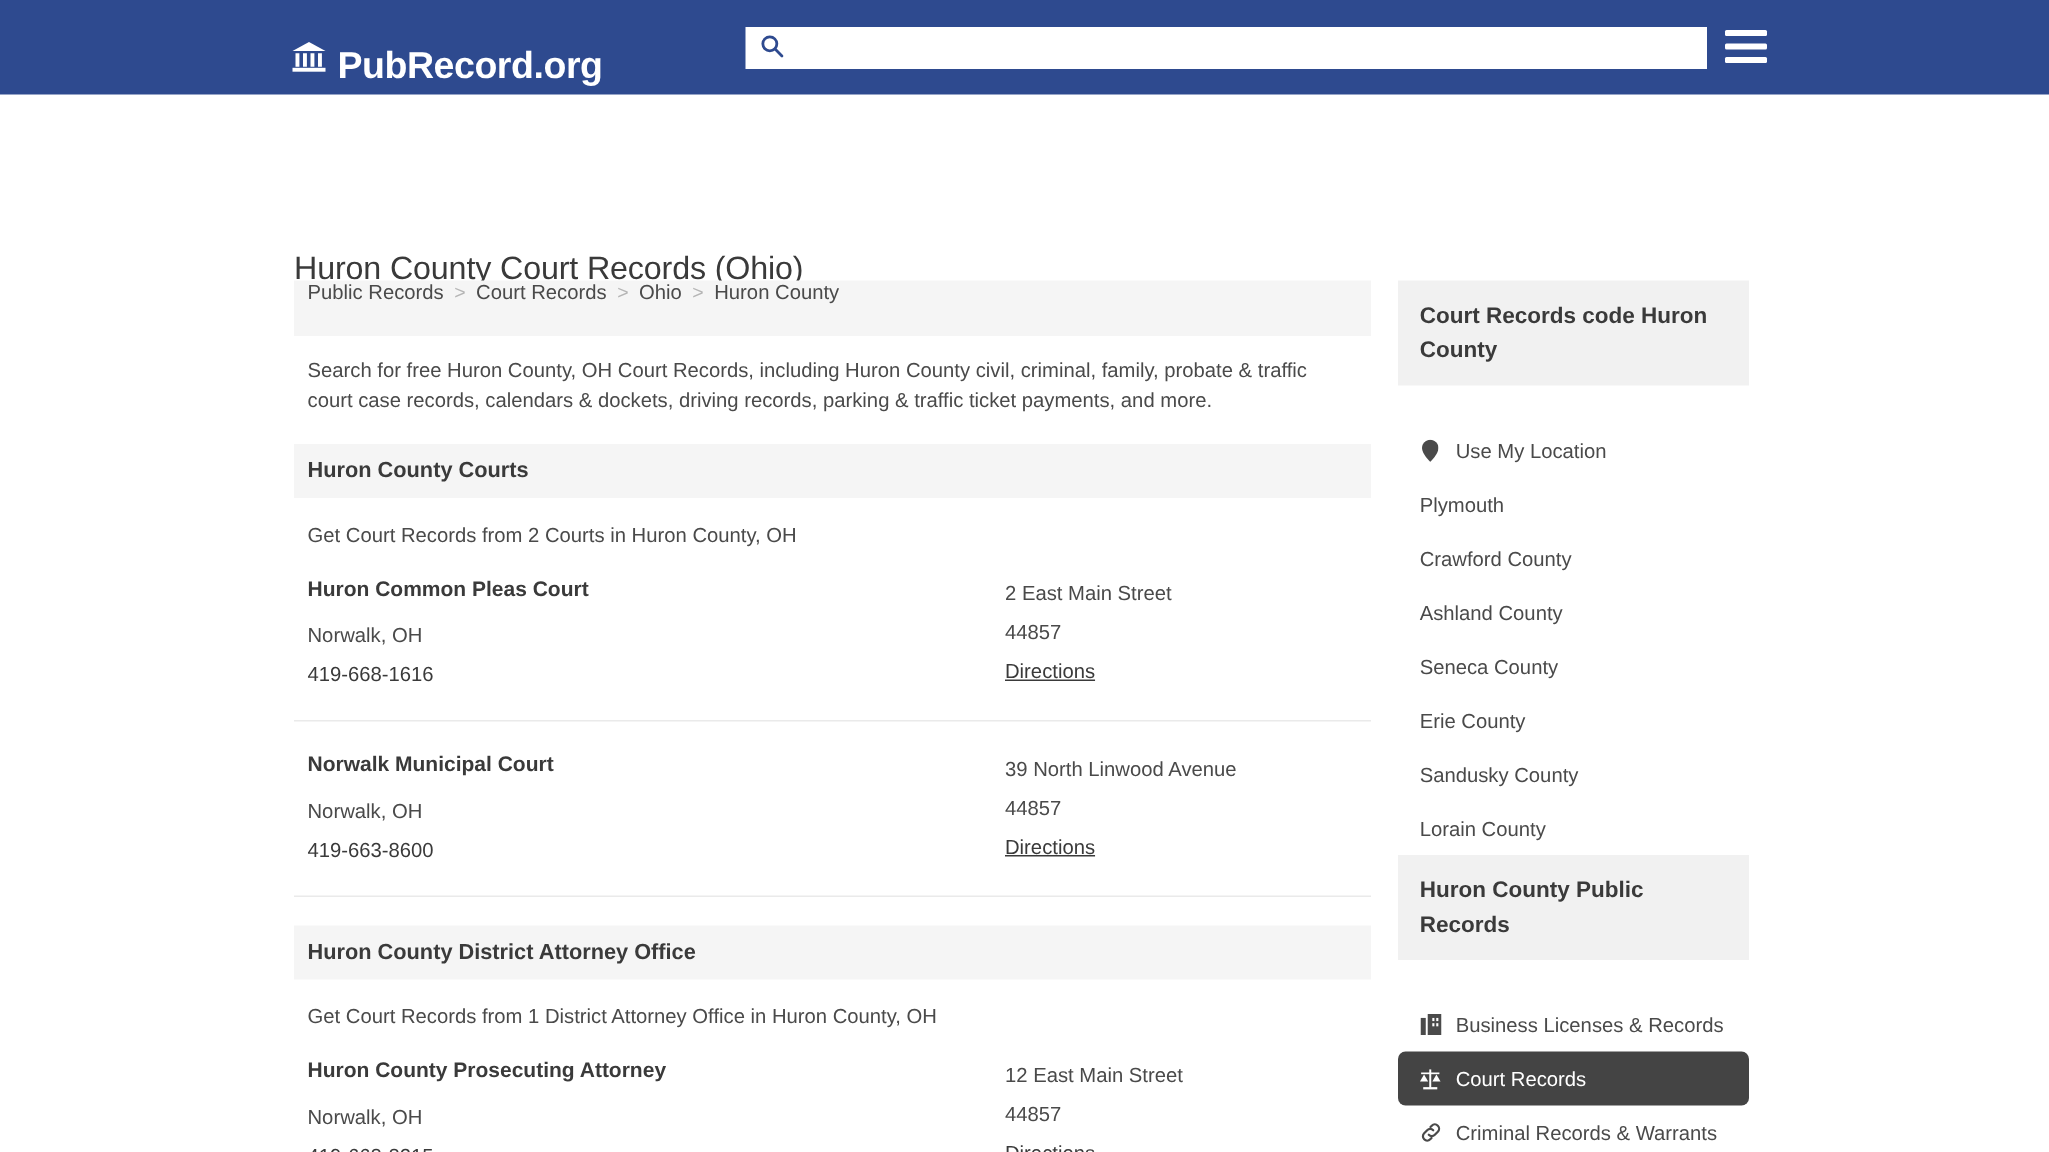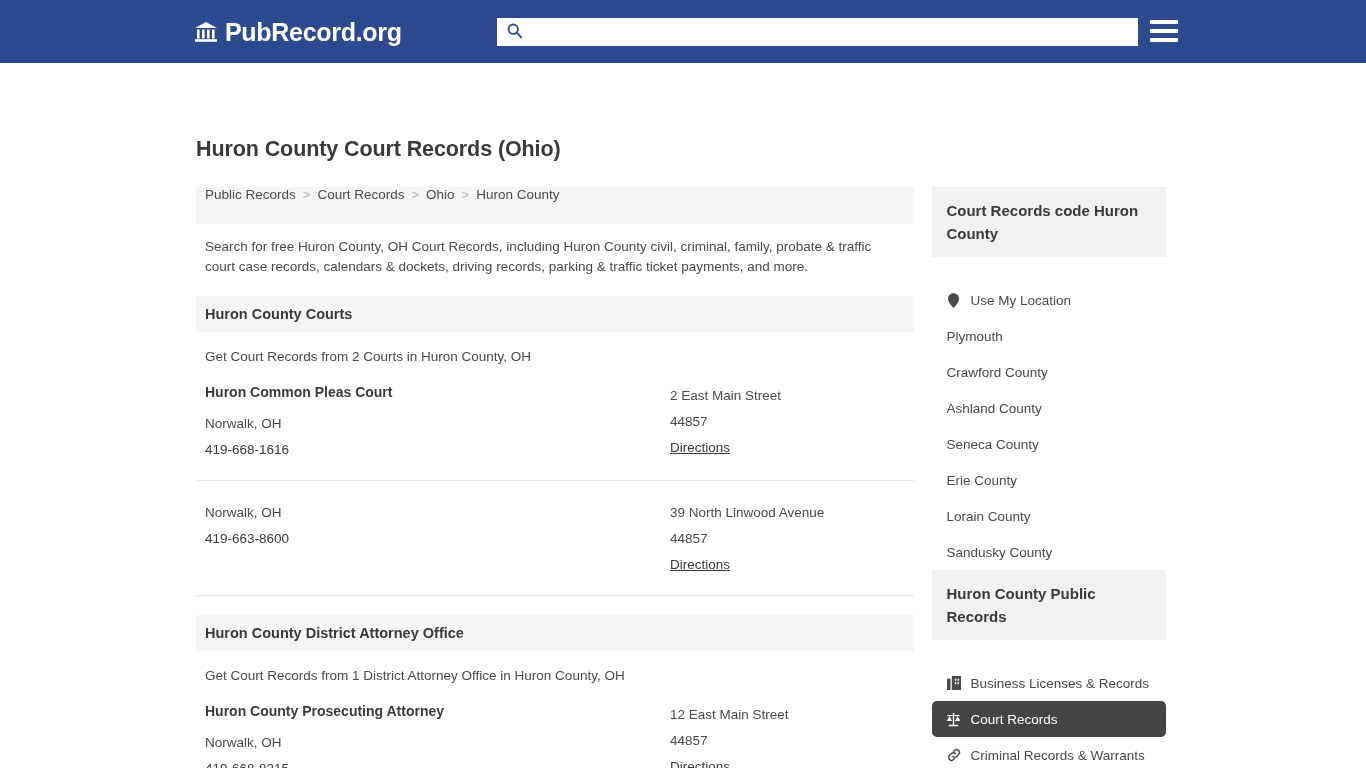--- a/index.html
+++ b/index.html
@@ -29,20 +29,21 @@
     cursor: pointer;
   }
   .brand-icon { width: 24px; height: 24px; display: block; }
   .brand-text {
     color: #ffffff;
     font-size: 25px;
     font-weight: bold;
     letter-spacing: -0.3px;
     line-height: 26px;
     white-space: nowrap;
+    margin-top: 12px;
   }
   .search-wrap {
     position: absolute;
     left: 497px;
     top: 18px;
     width: 641px;
     height: 28px;
     background: #ffffff;
     display: flex;
     align-items: center;
@@ -91,23 +92,23 @@
 
   
   .page {
     position: relative;
     width: 1366px;
     padding: 0;
   }
   .page-title {
     position: absolute;
     left: 196px;
-    top: 74px;
+    top: 104px;
     font-size: 21.5px;
-    font-weight: bold;
+    font-weight: normal;
     color: #3a3a3a;
     letter-spacing: -0.1px;
   }
   .layout {
     position: absolute;
     left: 196px;
     top: 124px;
     width: 970px;
     display: flex;
     gap: 18px;
@@ -304,20 +305,21 @@
         </div>
         <div class="listing-right">
           <div class="listing-line">2 East Main Street</div>
           <div class="listing-line">44857</div>
           <a class="directions">Directions</a>
         </div>
       </div>
 
       <div class="listing">
         <div class="listing-left">
+          <div class="listing-name">Norwalk Municipal Court</div>
           <div class="listing-line">Norwalk, OH</div>
           <div class="listing-phone">419-663-8600</div>
         </div>
         <div class="listing-right">
           <div class="listing-line">39 North Linwood Avenue</div>
           <div class="listing-line">44857</div>
           <a class="directions">Directions</a>
         </div>
       </div>
 
@@ -363,24 +365,24 @@
         <a class="side-item">
           <span>Ashland County</span>
         </a>
         <a class="side-item">
           <span>Seneca County</span>
         </a>
         <a class="side-item">
           <span>Erie County</span>
         </a>
         <a class="side-item">
+          <span>Sandusky County</span>
+        </a>
+        <a class="side-item">
           <span>Lorain County</span>
-        </a>
-        <a class="side-item">
-          <span>Sandusky County</span>
         </a>
       </div>
 
       <div class="side-box-head second">Huron County Public Records</div>
 
       <div class="side-list">
 
         <a class="side-item">
           <span class="side-icon">
             <svg width="14" height="14" viewBox="0 0 16 16" fill="#4a4a4a">

